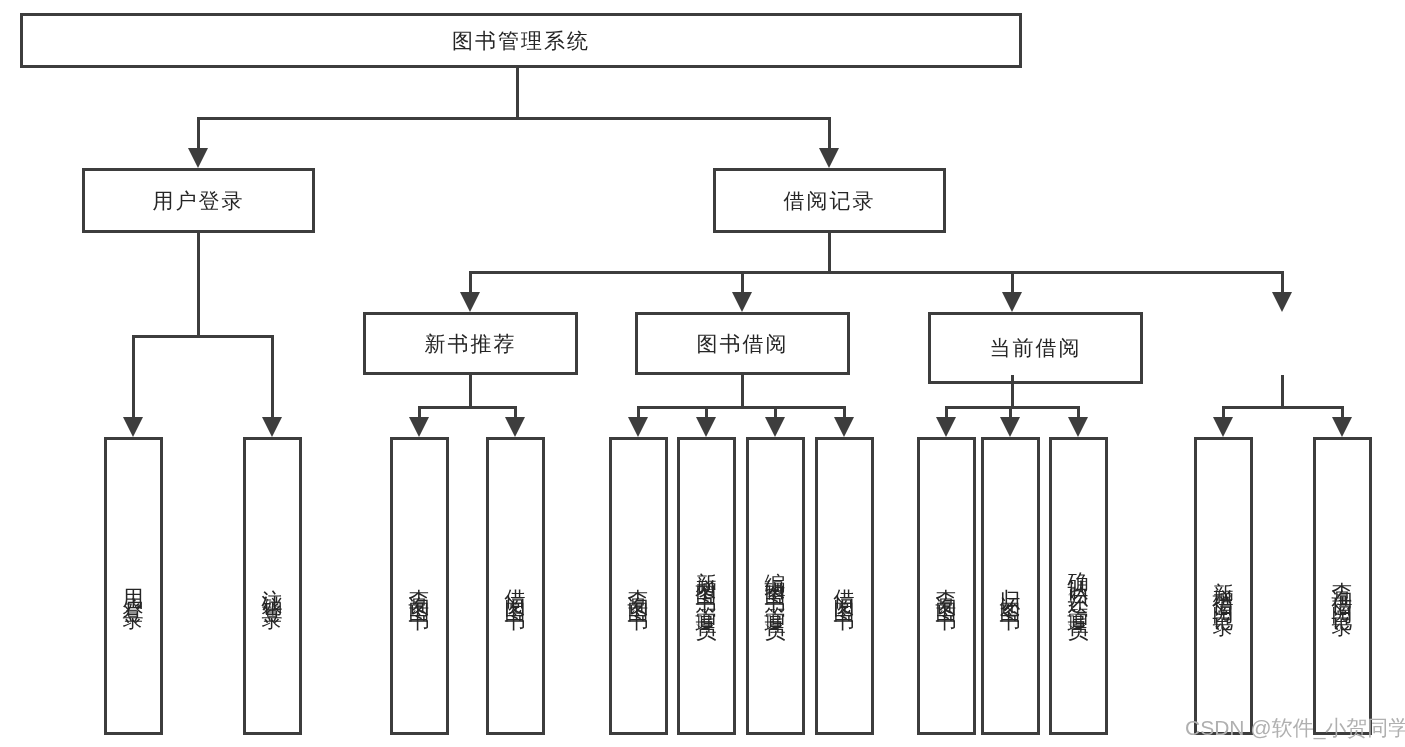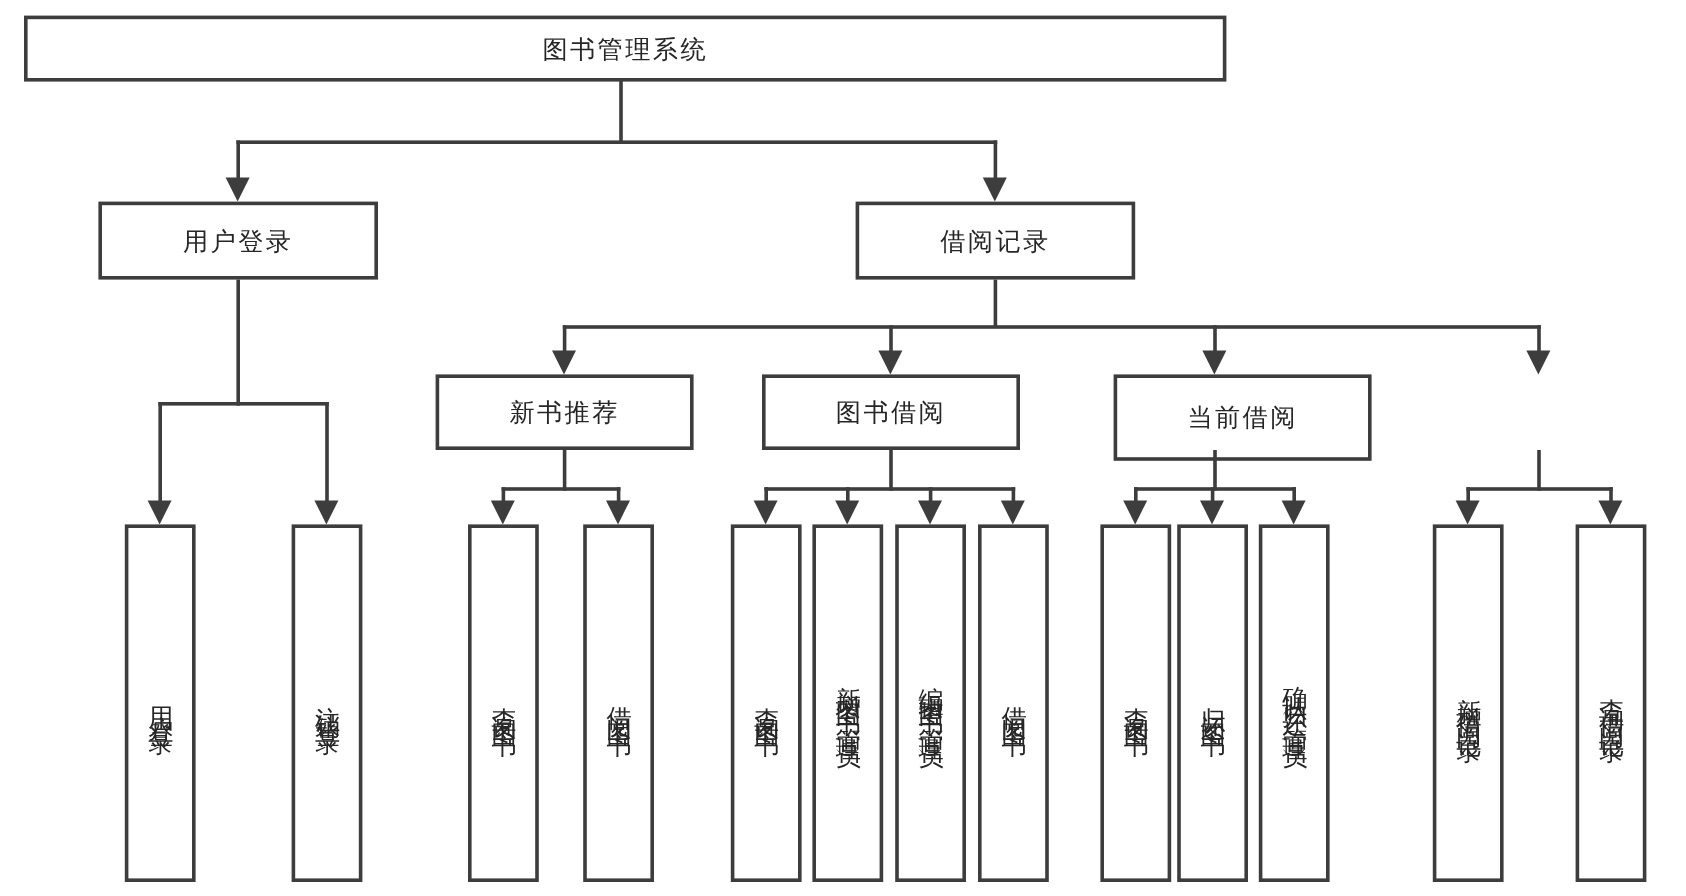--- a/index.html
+++ b/index.html
@@ -156,14 +156,15 @@
     <span class="lbl">确认归还（管理员）</span>
   </div>
 
   <div class="box leaf" style="left:1194px;top:437px;width:59px;height:298px;">
     <span class="lbl">新增借阅记录</span>
   </div>
   <div class="box leaf" style="left:1313px;top:437px;width:59px;height:298px;">
     <span class="lbl">查询借阅记录</span>
   </div>
 
+  <div class="watermark">CSDN @软件_小贺同学</div>
 
 </div>
 
 </body></html>

